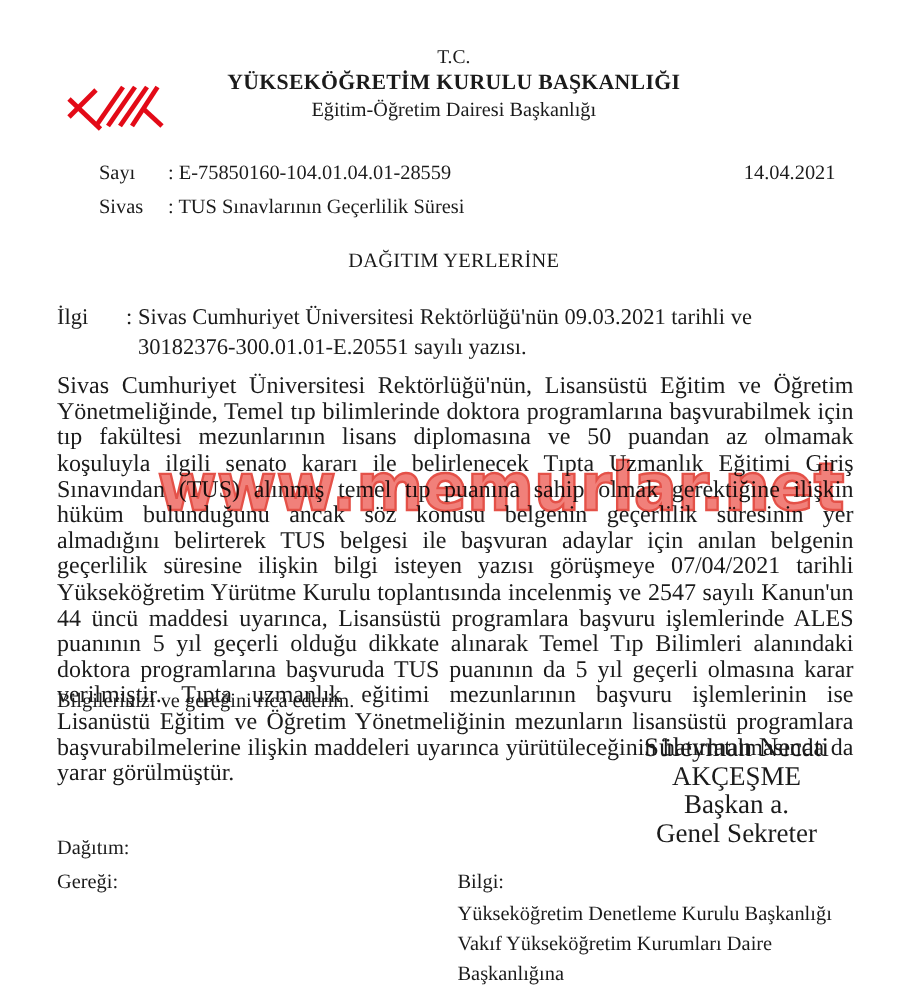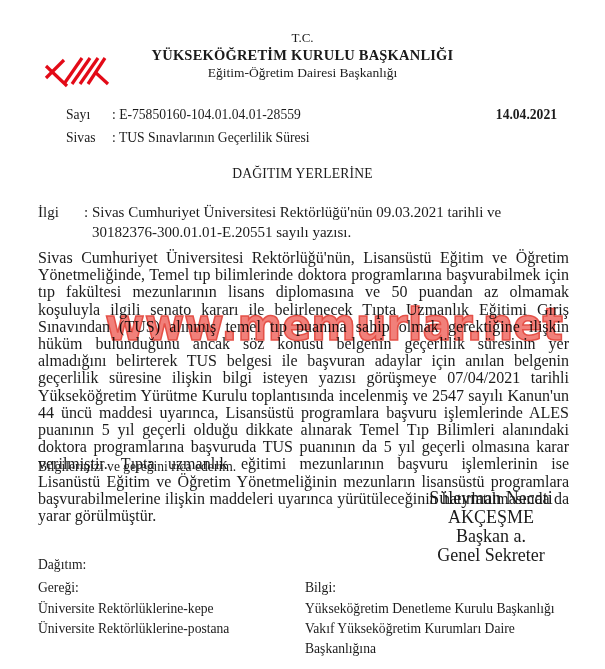--- a/index.html
+++ b/index.html
@@ -11,21 +11,21 @@
   .hdr{position:absolute;top:30px;left:0;right:0;text-align:center;}
   .hdr .tc{font-size:13px;line-height:16px;}
   .hdr .org{font-size:14.5px;line-height:18px;letter-spacing:.2px;font-weight:bold;}
   .hdr .dept{font-size:13.5px;line-height:17px;}
   .logo{position:absolute;left:44px;top:56px;width:66px;height:32px;}
   .logo path{stroke:var(--logo-red,#e30a17);stroke-width:3.2;fill:none;stroke-linecap:butt;}
   
   .meta{position:absolute;top:103px;left:38px;right:38px;font-size:13.6px;}
   .row{display:flex;line-height:23px;margin-left:28px;}
   .lbl{width:46px;flex:none;}
-  .date{margin-left:auto;padding-right:10px;font-weight:bold;}
+  .date{margin-left:auto;padding-right:10px;}
   
   .recipient{position:absolute;top:166px;left:0;right:0;text-align:center;font-size:13.6px;letter-spacing:.2px;}
   
   .ilgi{position:absolute;top:203px;left:38px;display:flex;font-size:15px;line-height:19.5px;}
   .ilgi .txt .l2{padding-left:8px;}
   
   .body-par{position:absolute;top:249px;left:38px;width:531px;font-size:16px;line-height:17.2px;text-align:justify;}
   
   .closing{position:absolute;top:459px;left:38px;font-size:13.6px;}
   
@@ -97,24 +97,20 @@
     <div>Süleyman Necati AKÇEŞME</div>
     <div>Başkan a.</div>
     <div>Genel Sekreter</div>
   </div>
 
   <div class="dist">
     <div class="dist-head">Dağıtım:</div>
     <div class="dist-cols">
       <div class="col-g">
         <div class="col-label">Gereği:</div>
-        <ul>
-          <li>Üniversite Rektörlüklerine-kepe</li>
-          <li>Üniversite Rektörlüklerine-postana</li>
-        </ul>
       </div>
       <div class="col-b">
         <div class="col-label">Bilgi:</div>
         <ul>
           <li>Yükseköğretim Denetleme Kurulu Başkanlığı</li>
           <li>Vakıf Yükseköğretim Kurumları Daire Başkanlığına</li>
         </ul>
       </div>
     </div>
   </div>

